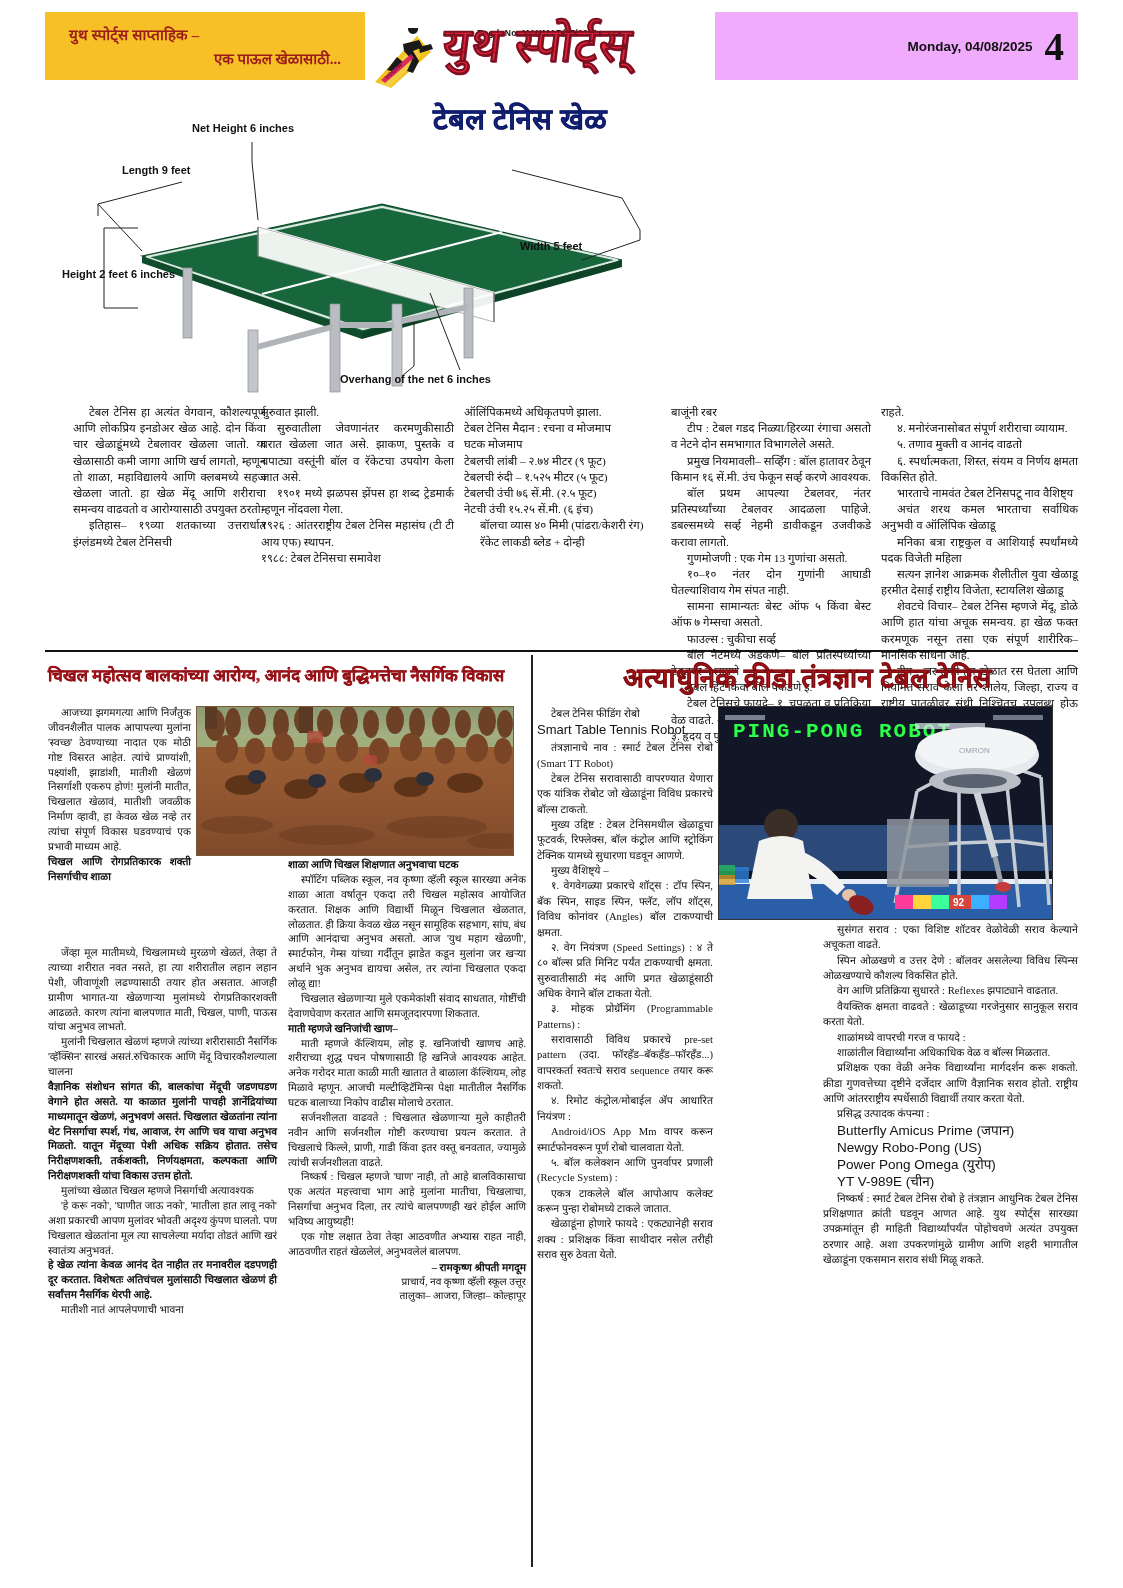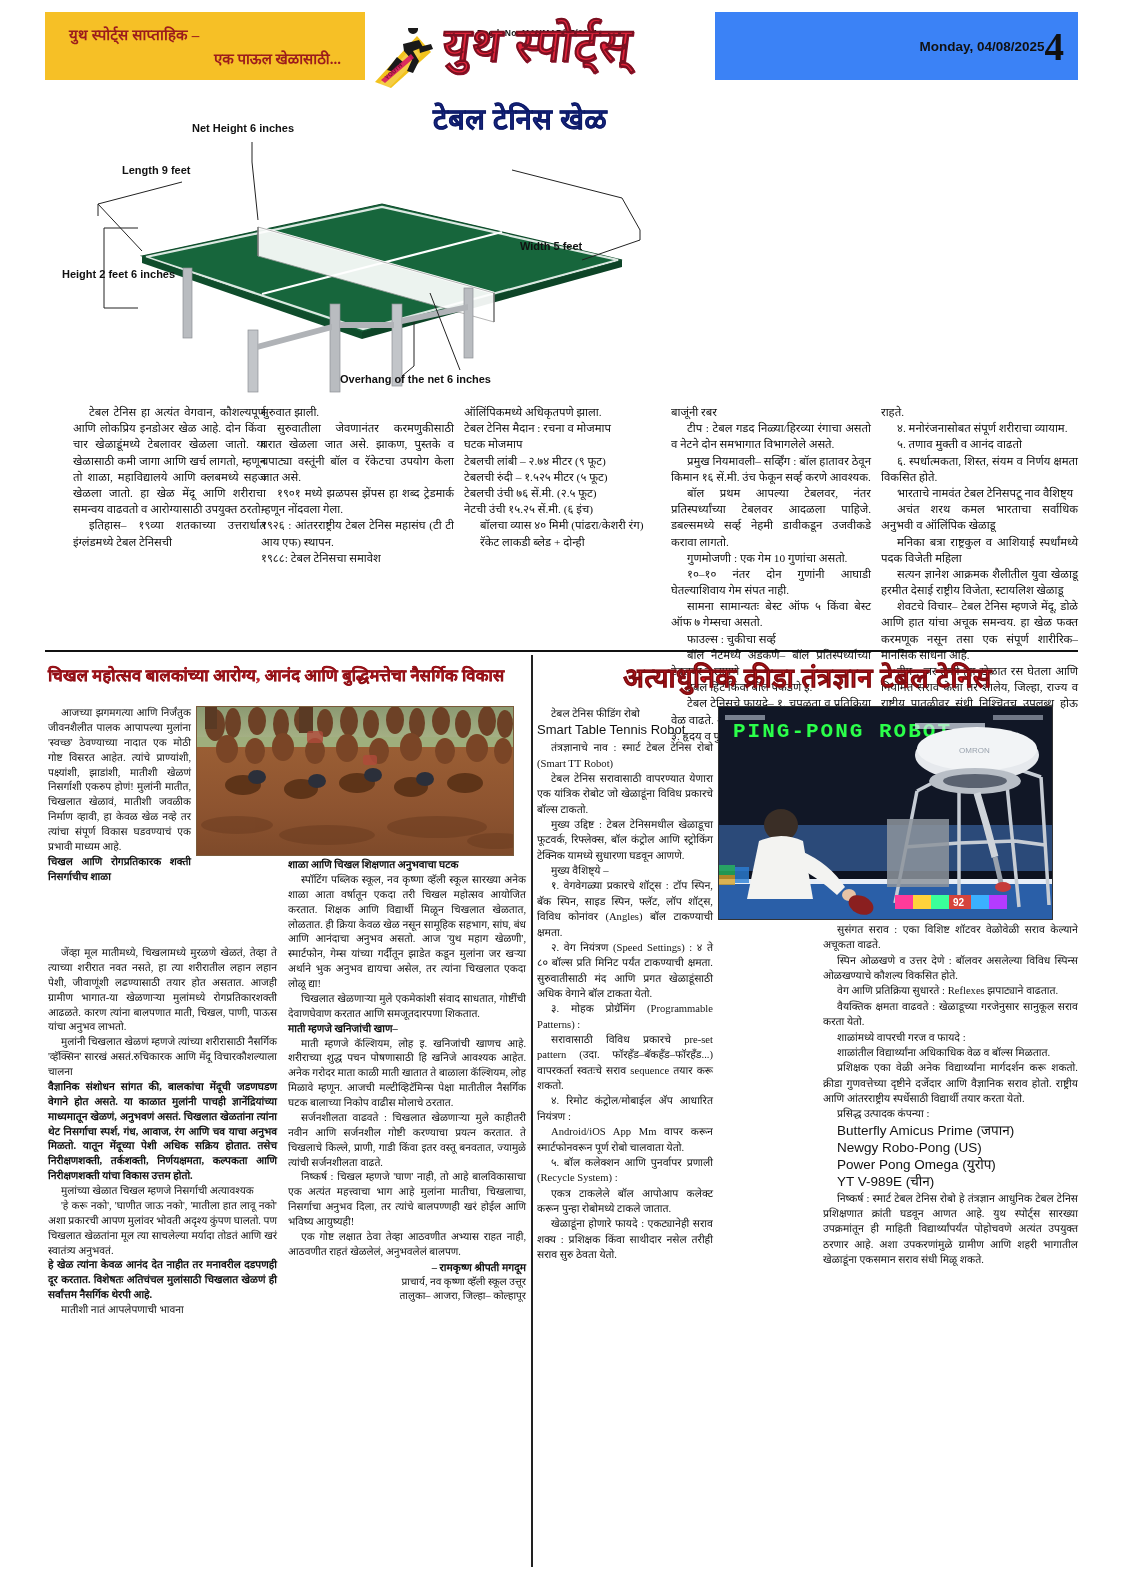--- a/index.html
+++ b/index.html
@@ -45,22 +45,22 @@
     letter-spacing:1px;line-height:1;
     transform:skewX(-7deg);
     text-shadow:1px 1px 0 #8e1530;
     white-space:nowrap;
   }
   .runner{
     position:absolute;left:8px;top:16px;width:72px;height:62px;
   }
   .mh-right{
     position:absolute;left:670px;top:0;width:363px;height:68px;
-    background:#3b82f6;display:flex;align-items:center;justify-content:flex-end;
-    padding-right:14px;box-sizing:border-box;gap:0;
+    background:#f0abfc;display:flex;align-items:center;justify-content:flex-end;
+    padding-right:14px;box-sizing:border-box;gap:12px;
   }
   .mh-date{font-size:13.5px;font-weight:bold;color:#111;}
   .mh-pageno{font-size:39px;font-weight:bold;color:#111;line-height:1;
     font-family:"Liberation Serif","DejaVu Serif",serif;}
 
   
   .tt-head{
     position:absolute;left:370px;top:98px;width:300px;
     font-family:"Liberation Serif","DejaVu Serif",serif;
     font-size:29px;font-weight:bold;color:#1b2a8a;
@@ -242,21 +242,21 @@
       <p class="ni">टेबलची उंची ७६ सें.मी. (२.५ फूट)</p>
       <p class="ni">नेटची उंची १५.२५ सें.मी. (६ इंच)</p>
       <p>बॉलचा व्यास ४० मिमी (पांढरा/केशरी रंग)</p>
       <p>रॅकेट लाकडी ब्लेड + दोन्ही</p>
     </div>
     <div class="tcol c4">
       <p class="ni">बाजूंनी रबर</p>
       <p>टीप : टेबल गडद निळ्या/हिरव्या रंगाचा असतो व नेटने दोन समभागात विभागलेले असते.</p>
       <p>प्रमुख नियमावली– सर्व्हिंग : बॉल हातावर ठेवून किमान १६ सें.मी. उंच फेकून सर्व्ह करणे आवश्यक.</p>
       <p>बॉल प्रथम आपल्या टेबलवर, नंतर प्रतिस्पर्ध्यांच्या टेबलवर आदळला पाहिजे. डबल्समध्ये सर्व्ह नेहमी डावीकडून उजवीकडे करावा लागतो.</p>
-      <p>गुणमोजणी : एक गेम 10 गुणांचा असतो.</p>
+      <p>गुणमोजणी : एक गेम 13 गुणांचा असतो.</p>
       <p>१०–१० नंतर दोन गुणांनी आघाडी घेतल्याशिवाय गेम संपत नाही.</p>
       <p>सामना सामान्यतः बेस्ट ऑफ ५ किंवा बेस्ट ऑफ ७ गेम्सचा असतो.</p>
       <p>फाउल्स : चुकीचा सर्व्ह</p>
       <p>बॉल नेटमध्ये अडकणे– बॉल प्रतिस्पर्ध्यांच्या टेबलवर न लागणे</p>
       <p>डबल हिट किंवा बॉल पकडणे इ.</p>
       <p>टेबल टेनिसचे फायदे– १. चपळता व प्रतिक्रिया वेळ वाढते. २. दृष्टी व मनःएकाग्रता सुधारते.</p>
       <p class="ni">३. हृदय व फुफ्फुसाचे आरोग्य चांगले</p>
     </div>
     <div class="tcol c5">
       <p class="ni">राहते.</p>

